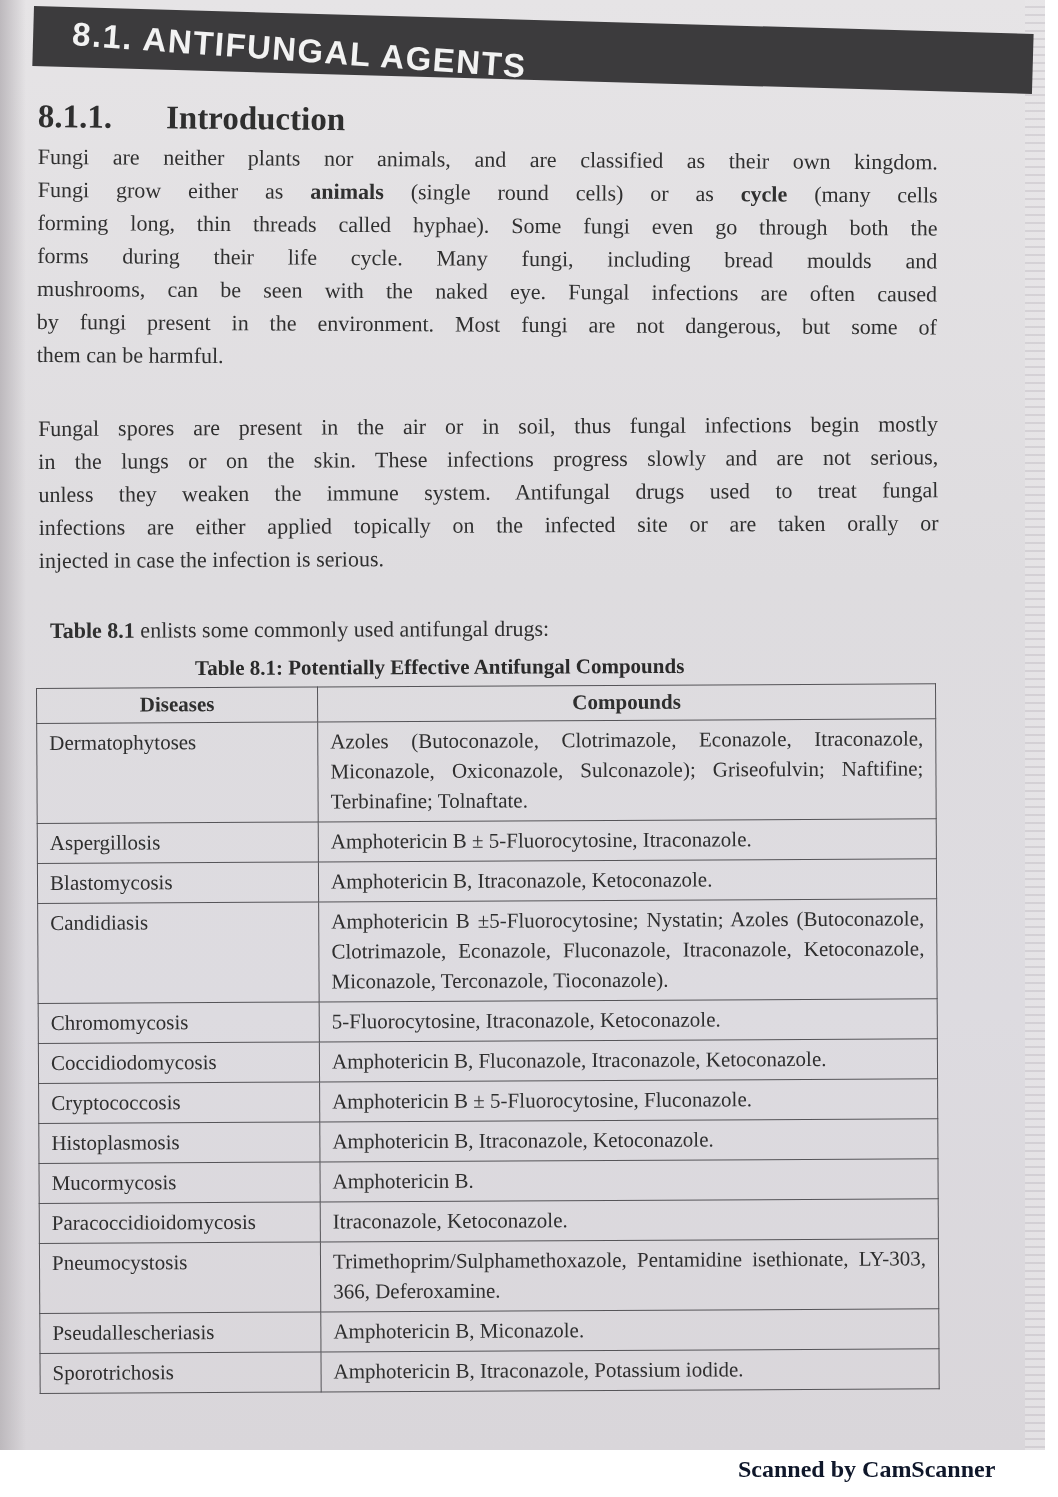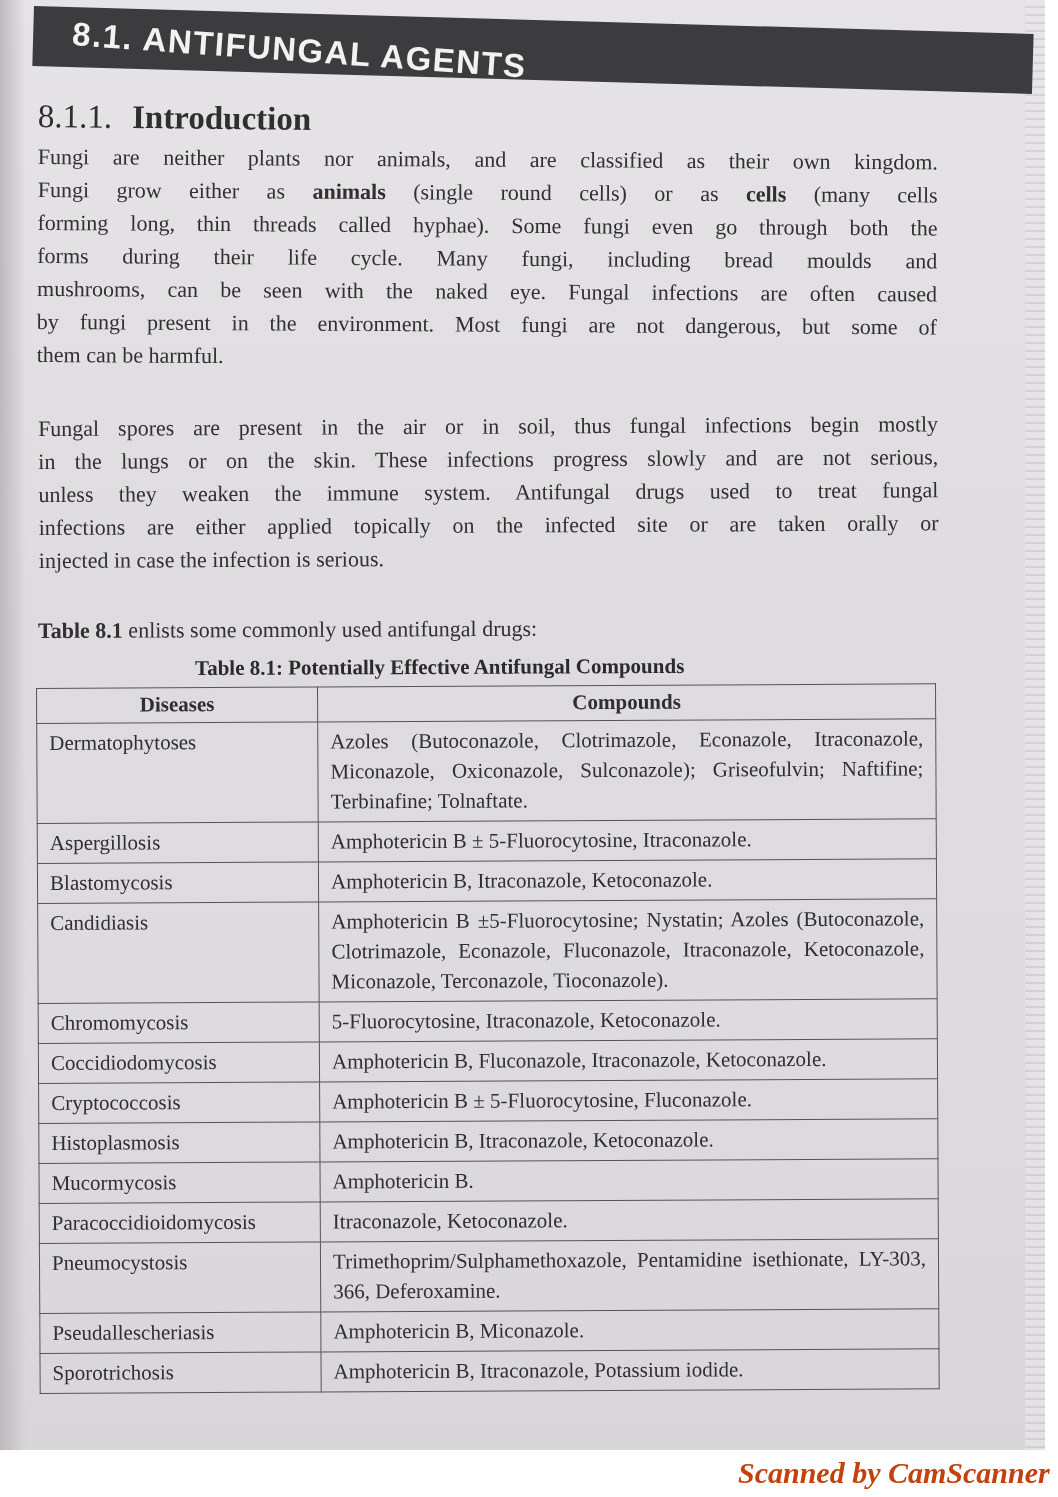--- a/index.html
+++ b/index.html
@@ -32,74 +32,74 @@
     font-family: "Liberation Sans", "DejaVu Sans", sans-serif;
     font-weight: bold; font-size: 33px; letter-spacing: 1.5px;
     color: #f2f2f2; transform: rotate(2.5deg); transform-origin: left top;
     white-space: nowrap;
   }
   .section-heading {
     position: absolute; left: 38px; top: 98px;
     font-size: 33px; font-weight: bold; color: #2f2f2f; white-space: nowrap;
     transform: rotate(0.6deg); transform-origin: left top;
   }
-  .section-heading .num { font-weight: normal; margin-right: 20px; }
+  .section-heading .num { font-weight: bold; margin-right: 54px; }
   .para {
     position: absolute; left: 38px; width: 900px;
     font-size: 22px; line-height: 33px; color: #303030;
     text-align: justify;
   }
   .para .line { display: block; white-space: nowrap; text-align-last: justify; }
   .para .line.last { text-align-last: left; }
   .intro-para { top: 140px; transform: rotate(0.35deg); transform-origin: left top; }
   .spores-para { top: 412px; transform: rotate(-0.3deg); transform-origin: left top; }
   .table-ref {
     position: absolute; left: 38px; top: 618px; font-size: 22px; color: #303030;
     transform: rotate(-0.25deg); transform-origin: left top;
   }
-  .table-ref b { font-weight: bold; }
+  .table-ref b { font-weight: bold; margin-left: 12px; }
   .table-caption {
     position: absolute; left: 195px; top: 656px; font-size: 21px; font-weight: bold;
     color: #2a2a2a; transform: rotate(-0.25deg); transform-origin: left top;
   }
   table.drug-table {
     position: absolute; left: 36px; top: 688px; width: 900px;
     border-collapse: collapse; font-size: 21px; color: #2f2f2f;
     transform: rotate(-0.3deg); transform-origin: left top;
   }
   table.drug-table th, table.drug-table td {
     border: 1.5px solid #555458; padding: 4px 12px 5px 12px; vertical-align: top;
   }
   table.drug-table th { font-weight: bold; text-align: center; }
   table.drug-table th.col-disease { width: 256px; }
   table.drug-table td.compounds { text-align: justify; line-height: 30px; }
   table.drug-table td.disease { line-height: 30px; }
   .footer {
-    position: absolute; left: 738px; top: 1456px; font-size: 30px; font-weight: bold;
-    color: #c2410c; font-family: "Liberation Serif", "DejaVu Serif", serif; font-style: italic;
+    position: absolute; left: 738px; top: 1456px; font-size: 24px; font-weight: bold;
+    color: #0f172a; font-family: "Liberation Serif", "DejaVu Serif", serif;
   }
 </style>
 </head>
 <body>
 
 <div class="page">
   <div class="left-shadow"></div>
   <div class="page-edge"></div>
 
   <div class="banner">
     <div class="banner-text">8.1. ANTIFUNGAL AGENTS</div>
   </div>
 
   <div class="section-heading">
     <span class="num">8.1.1.</span><span>Introduction</span>
   </div>
 
   <div class="para intro-para">
     <span class="line">Fungi are neither plants nor animals, and are classified as their own kingdom.</span>
-    <span class="line rich">Fungi grow either as <b>animals</b> (single round cells) or as <b>cells</b> (many cells</span>
+    <span class="line rich">Fungi grow either as <b>animals</b> (single round cells) or as <b>cycle</b> (many cells</span>
     <span class="line">forming long, thin threads called hyphae). Some fungi even go through both the</span>
     <span class="line">forms during their life cycle. Many fungi, including bread moulds and</span>
     <span class="line">mushrooms, can be seen with the naked eye. Fungal infections are often caused</span>
     <span class="line">by fungi present in the environment. Most fungi are not dangerous, but some of</span>
     <span class="line last">them can be harmful.</span>
   </div>
 
   <div class="para spores-para">
     <span class="line">Fungal spores are present in the air or in soil, thus fungal infections begin mostly</span>
     <span class="line">in the lungs or on the skin. These infections progress slowly and are not serious,</span>

